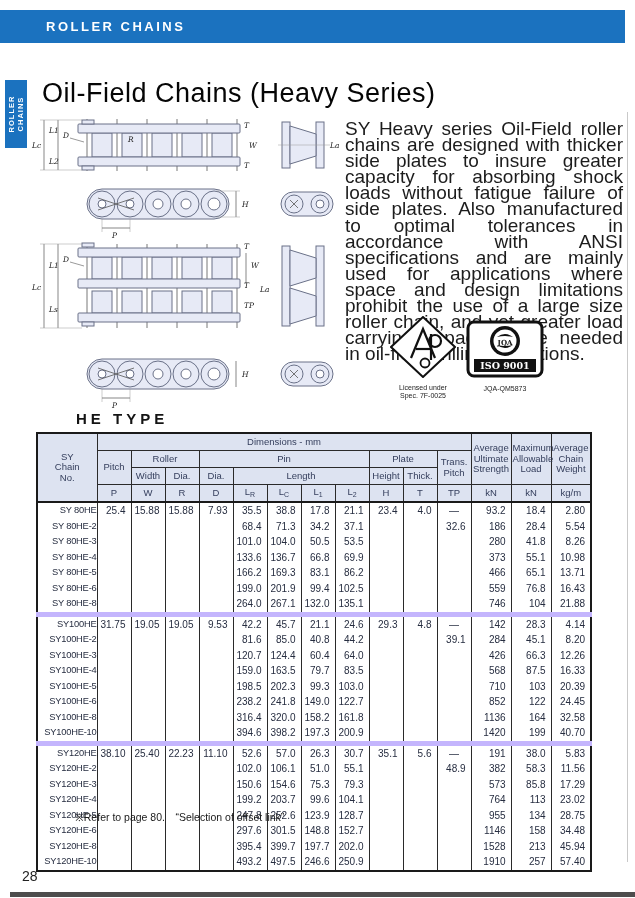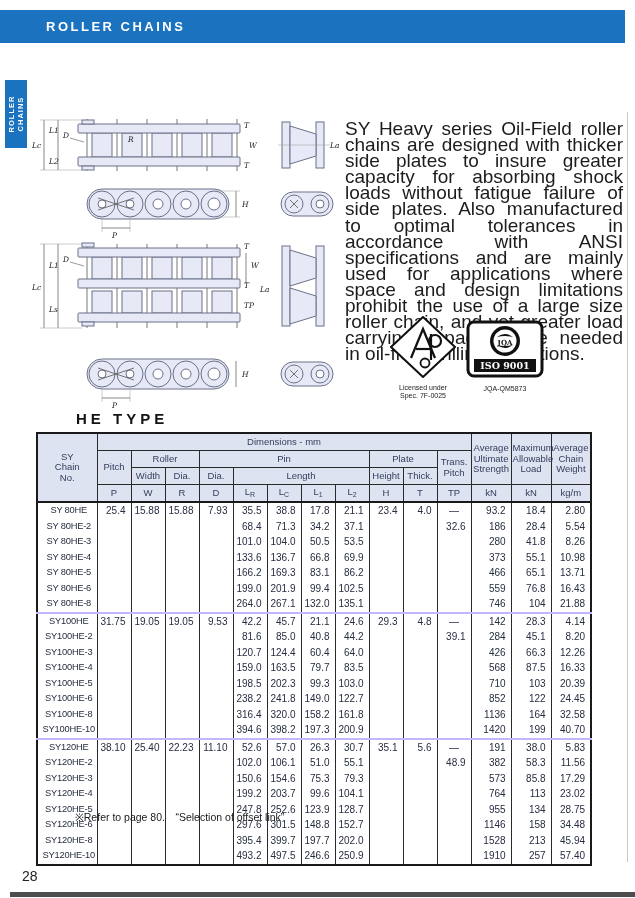--- a/index.html
+++ b/index.html
@@ -52,22 +52,22 @@
     line-height:1.12; border:1px solid #2a2a2a; height:16px; padding:0 1px;
     text-align:center; vertical-align:middle; white-space:pre-line;
   }
   .spec-table thead { border-bottom:2px solid #1a1a1a; }
   .spec-table tbody td {
     border-left:1px solid #2a2a2a; border-right:1px solid #2a2a2a;
     border-top:none; border-bottom:none;
     height:15.5px; padding:0; font-size:10px; color:#262d40; line-height:15.5px;
     overflow:hidden; white-space:nowrap;
   }
-  .spec-table tbody tr.group-start td { border-top:2px solid #c4b5fd; }
-  .spec-table td.chain { text-align:center; padding-left:3px; font-size:9.3px; letter-spacing:-0.2px; }
+  .spec-table tbody tr.group-start td { border-top:5px solid #c4b5fd; }
+  .spec-table td.chain { text-align:right; padding-left:3px; font-size:9.3px; letter-spacing:-0.2px; }
   .spec-table td.num { text-align:right; padding-right:5px; }
   .spec-table td.dash { text-align:center; }
   .spec-table sub { font-size:7px; vertical-align:-2px; }
   .footnote { position:absolute; left:75px; top:810px; font-size:10.5px; color:#1a1a1a; }
   .page-number { position:absolute; left:22px; top:868px; font-size:14px; color:#222;text-align:center; }
   .bottom-bar { position:absolute; left:10px; top:892px; width:625px; height:5px; background:#4d4d4d; }
   
   svg text { font-family:"DejaVu Serif", serif; }
 </style>
 </head>
@@ -78,20 +78,21 @@
   <div class="topbar">
     <span class="topbar-label">ROLLER CHAINS</span>
   </div>
 
   <div class="page-edge"></div>
 
   <div class="side-tab">
     <div class="side-tab-text">ROLLER CHAINS</div>
   </div>
 
+  <div class="title">Oil-Field Chains (Heavy Series)</div>
 
   <div class="diagram-wrap">
     <svg width="312" height="294" viewBox="0 0 312 294">
       <g stroke="#6a7188" stroke-width="1" fill="#e7eaf6">
 
         <line x1="57" y1="3" x2="57" y2="55" stroke="#555" stroke-width="0.8"></line>
         <line x1="87" y1="3" x2="87" y2="55" stroke="#555" stroke-width="0.8"></line>
         <line x1="117" y1="3" x2="117" y2="55" stroke="#555" stroke-width="0.8"></line>
         <line x1="147" y1="3" x2="147" y2="55" stroke="#555" stroke-width="0.8"></line>
         <line x1="177" y1="3" x2="177" y2="55" stroke="#555" stroke-width="0.8"></line>

